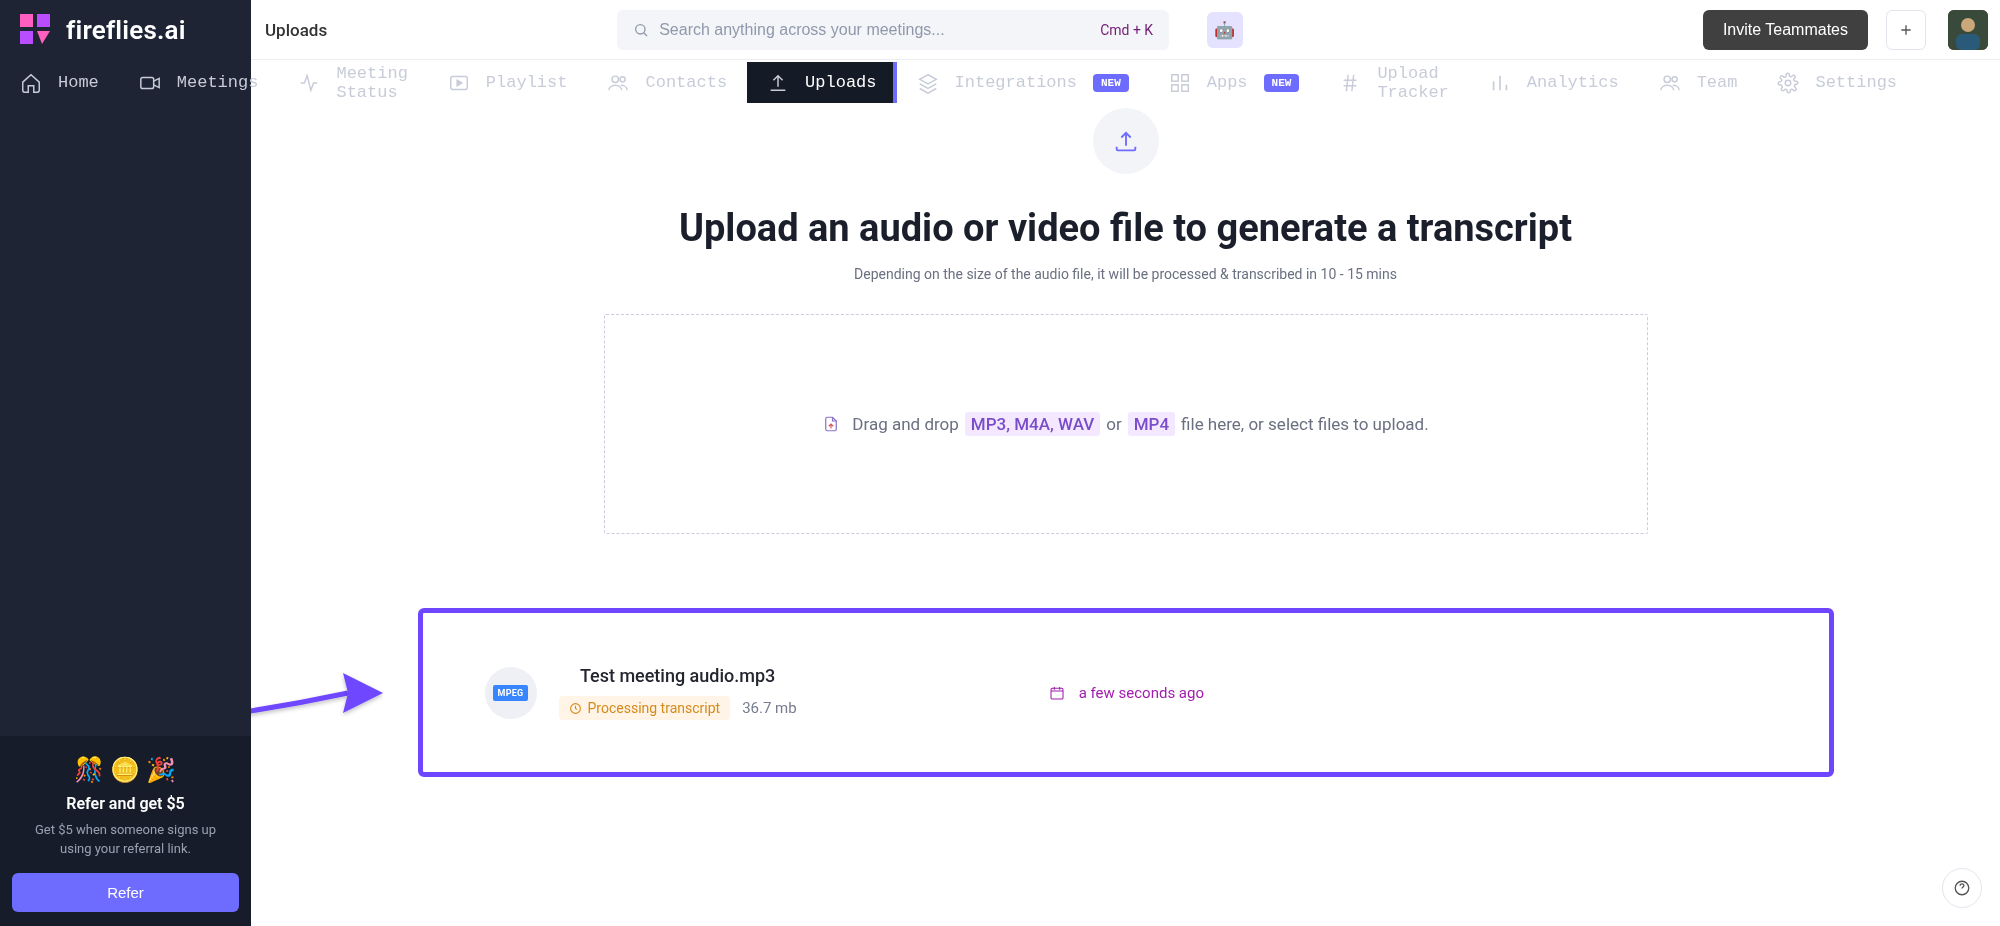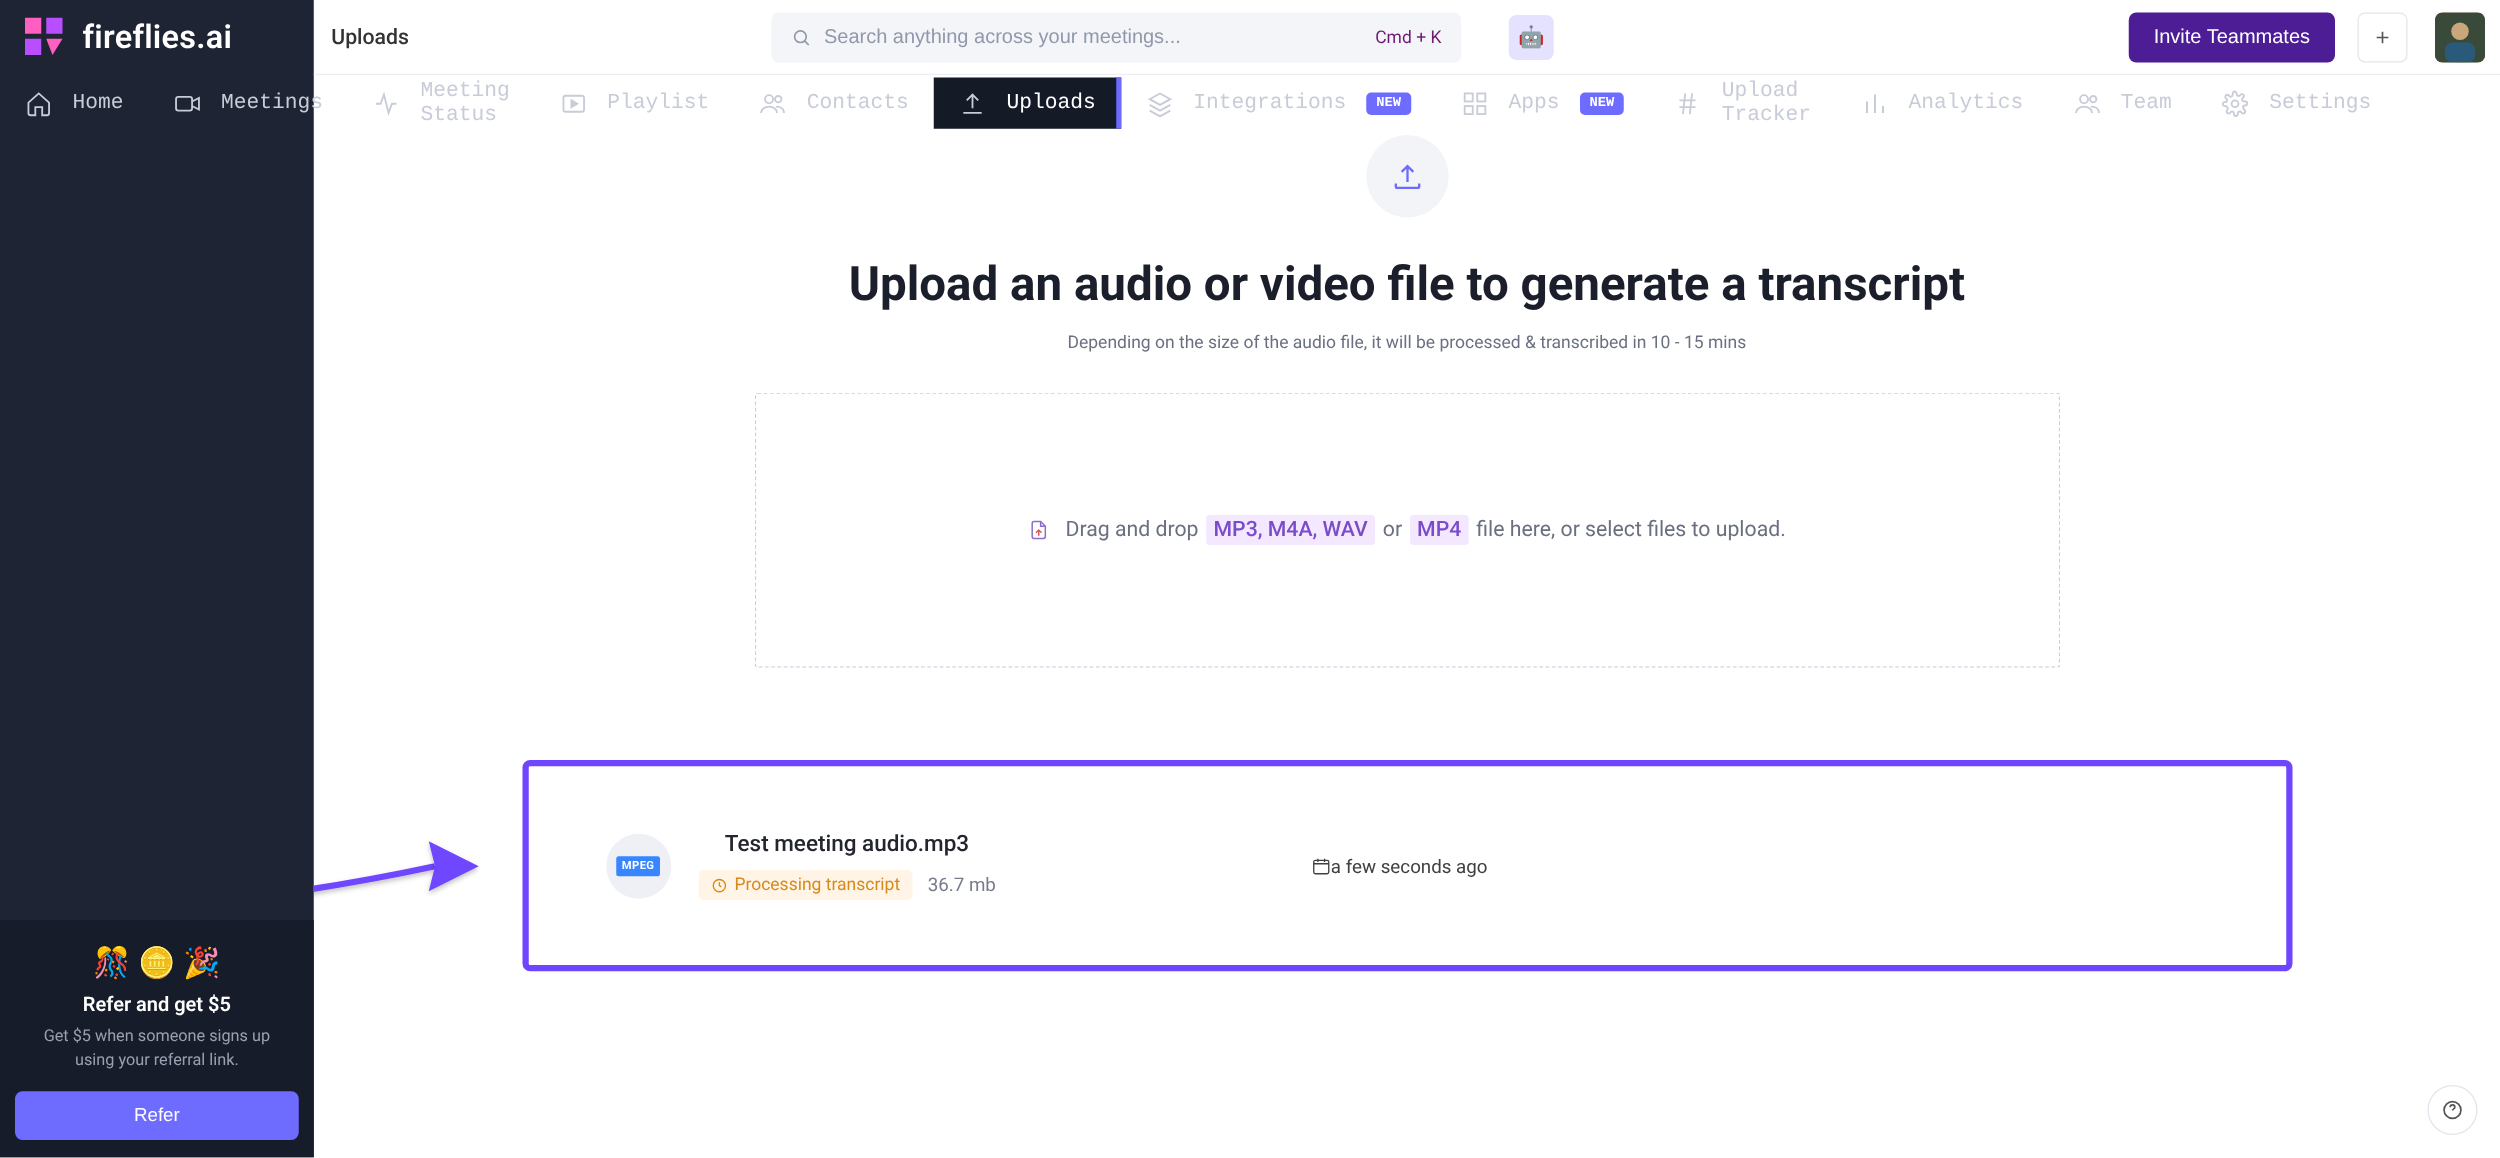--- a/index.html
+++ b/index.html
@@ -33,21 +33,21 @@
 
 .topbar { height: 60px; border-bottom: 1px solid #eceef3; display: flex; align-items: center; padding: 0 12px 0 12px; gap: 10px; }
 .page-title { font-size: 17px; color: #333; font-weight: 500; margin-left: 2px; }
 .search-wrap { display: flex; align-items: center; background: #f4f5f8; border-radius: 6px; height: 40px; padding: 0 16px; width: 552px; margin-left: 280px; }
 .search-wrap .sicon { color: #9098ab; margin-right: 10px; display:flex; }
 .search-input { flex: 1; border: none; outline: none; background: transparent; font-size: 16px; color: #333; }
 .search-input::placeholder { color: #9098ab; }
 .search-kbd { color: #701a75; font-size: 14px; }
 .bot-btn { width: 36px; height: 36px; background: #e4e2ff; border-radius: 6px; display: flex; align-items: center; justify-content: center; color: #6e6bff; font-size: 17px; margin-left: 28px; }
 .spacer { flex: 1; }
-.invite-btn { background: #4c1d95; color: #fff; border: none; border-radius: 6px; height: 40px; padding: 0 20px; font-size: 16px; cursor: pointer; }
+.invite-btn { background: #404040; color: #fff; border: none; border-radius: 6px; height: 40px; padding: 0 20px; font-size: 16px; cursor: pointer; }
 .plus-btn { width: 40px; height: 40px; border: 1px solid #e2e5ec; border-radius: 6px; background: #fff; display: flex; align-items: center; justify-content: center; margin-left: 8px; color: #555; cursor: pointer; }
 .avatar { width: 40px; height: 40px; border-radius: 6px; margin-left: 12px; background: linear-gradient(135deg,#6b4a3a,#3a5a3a); display:flex; align-items:center; justify-content:center; overflow:hidden;}
 .avatar svg { width: 40px; height: 40px;}
 
 .content { flex: 1; overflow: auto; position: relative; }
 
 .upload-hero { text-align: center; padding-top: 48px; }
 .upload-circle { width: 66px; height: 66px; border-radius: 50%; background: #f3f4f7; display: inline-flex; align-items: center; justify-content: center; }
 .upload-circle svg { width: 28px; height: 28px; color: #6e6bff; }
 .hero-title { font-size: 38px; font-weight: 700; color: #1b1f2b; margin-top: 32px; }
@@ -58,21 +58,21 @@
 .fmt { background: #f3e8ff; color: #7a4cc9; padding: 2px 6px; border-radius: 3px; font-weight: 500; }
 
 .upload-card { margin: 74px auto 0; width: 1416px; border: 5px solid #6e46ff; border-radius: 6px; padding: 52px 62px; display: flex; align-items: center; gap: 22px; position: relative; background: #fff; }
 .file-ico-wrap { width: 52px; height: 52px; border-radius: 50%; background: #eef0f6; display: flex; align-items: center; justify-content: center; }
 .file-ico-badge { background: #3786ff; color: #fff; font-size: 9px; font-weight: 700; padding: 3px 4px; border-radius: 2px; letter-spacing: 0.3px;}
 .file-info { display: flex; flex-direction: column; gap: 10px; }
 .file-name { font-size: 18px; color: #23262f; font-weight: 500; }
 .file-meta { display: flex; align-items: center; gap: 12px; }
 .status-chip { background: #fff4e6; color: #d68a1a; font-size: 14px; padding: 4px 10px; border-radius: 4px; display: inline-flex; align-items: center; gap: 6px; }
 .file-size { color: #767c8d; font-size: 15px; }
-.time-group { margin-left: 230px; display: flex; align-items: center; color: #404040; font-size: 15px; }
+.time-group { margin-left: 230px; display: flex; align-items: center; gap: 14px; color: #a21caf; font-size: 15px; }
 
 .arrow { position: absolute; left: -225px; top: 50%; transform: translateY(-50%); width: 185px; height: 70px; }
 
 .help-fab { position: absolute; right: 18px; bottom: 18px; width: 40px; height: 40px; border: 1px solid #e2e5ec; border-radius: 50%; display: flex; align-items: center; justify-content: center; color: #555; background: #fff; }
 </style>
 </head>
 <body>
 
 <div class="app">
   <aside class="sidebar">

